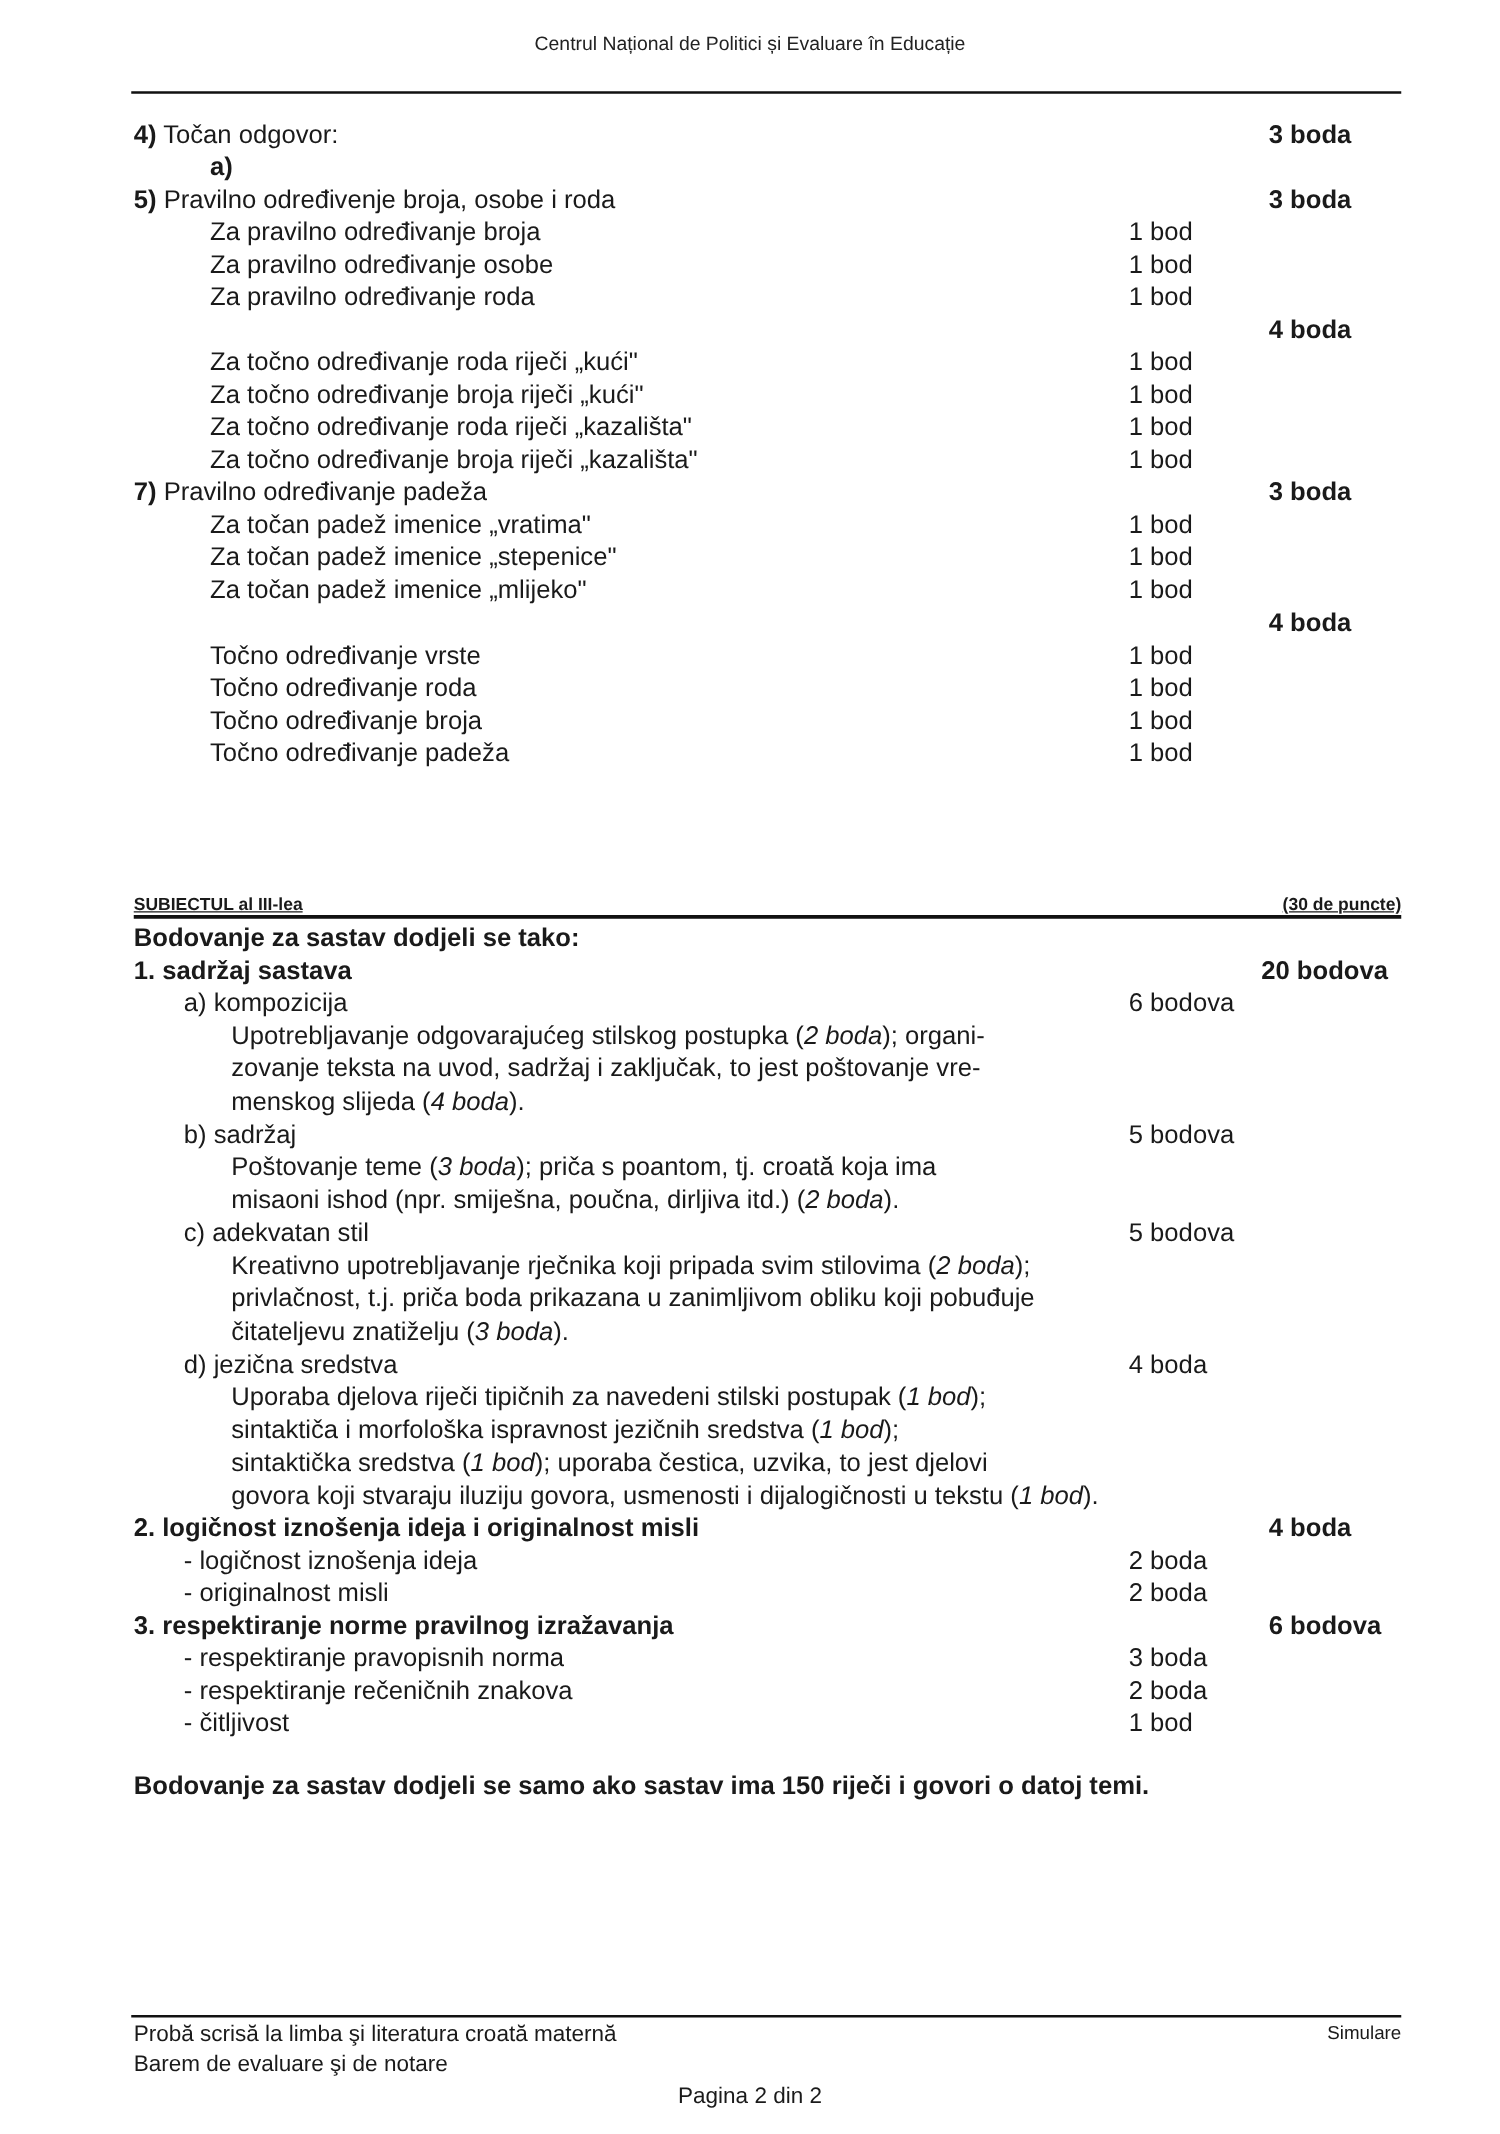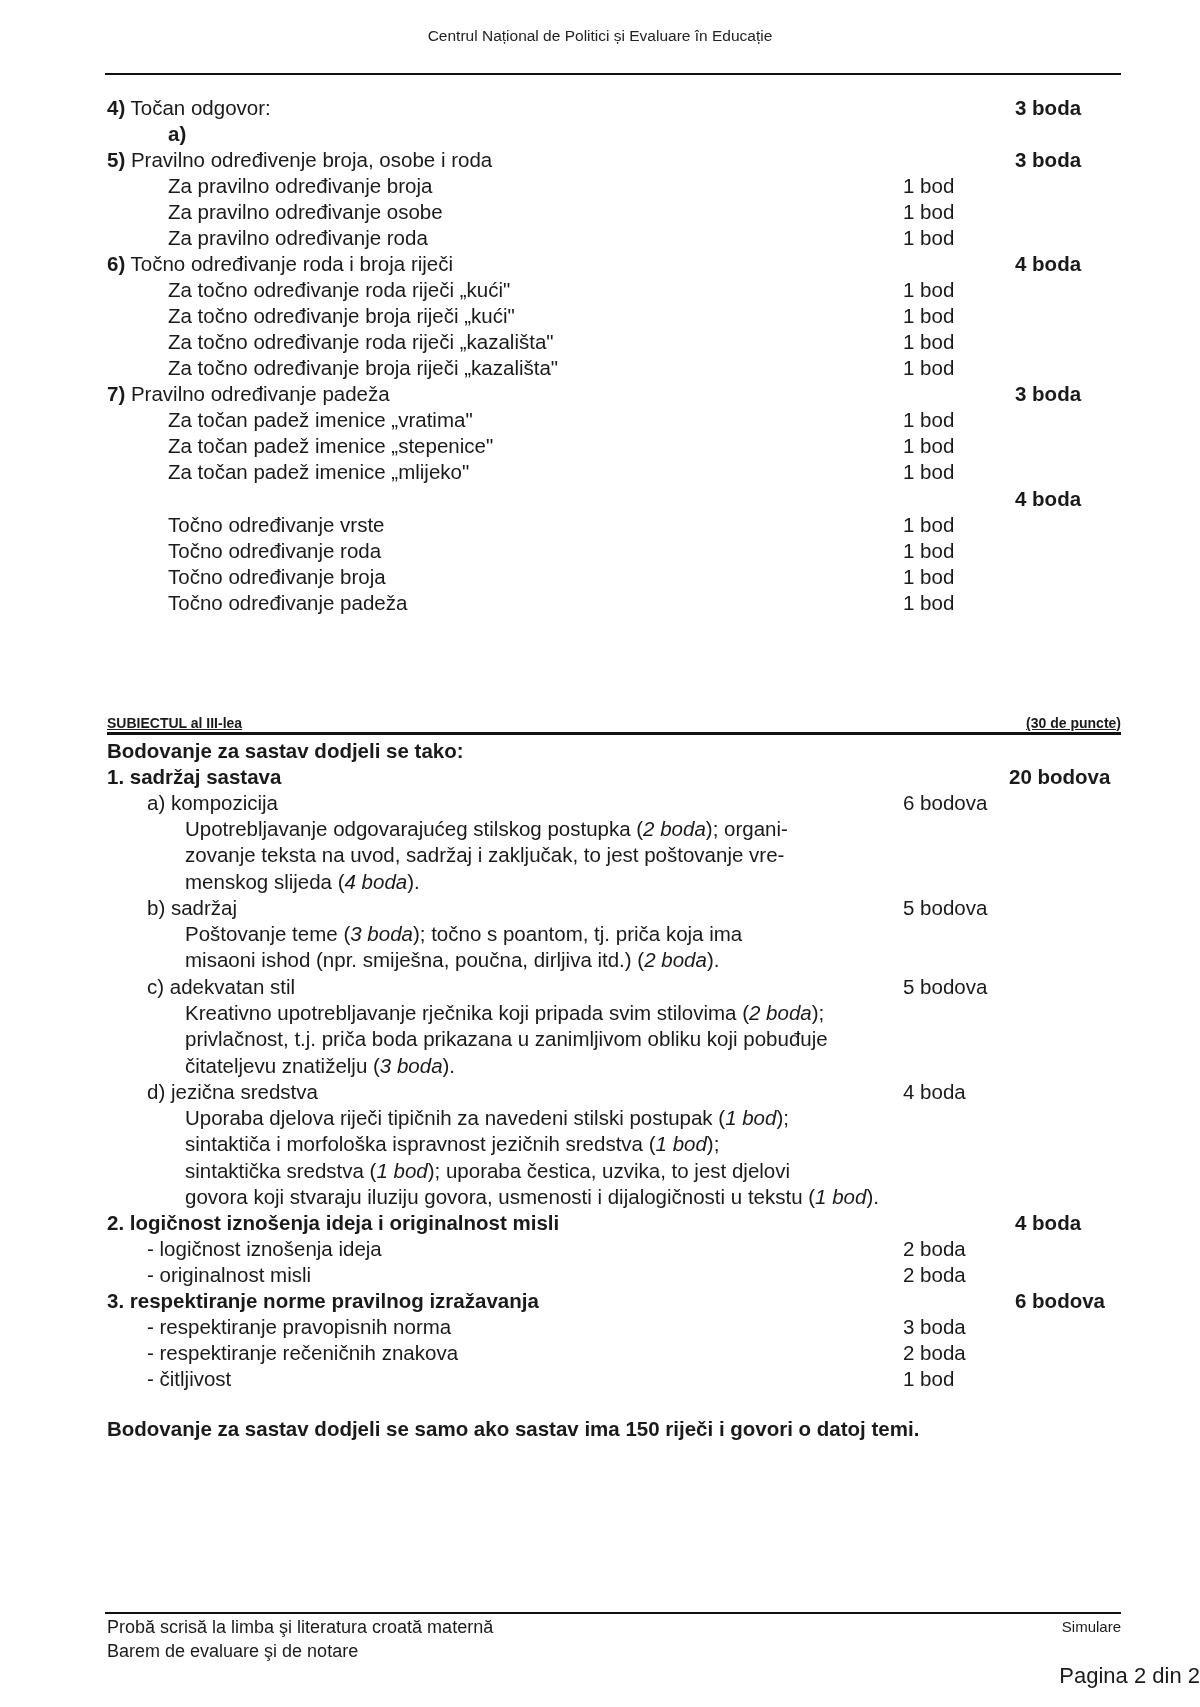--- a/index.html
+++ b/index.html
@@ -17,21 +17,21 @@
   .l2 { left: 168px; }
   .section-title { position: absolute; top: 710px; left: 107px; width: 1014px; font-size: 14px; font-weight: bold; line-height: 26px; }
   .section-title .right { position: absolute; right: 0; top: 0; text-decoration: underline; }
   .section-title .left { text-decoration: underline; }
   .section-rule { position: absolute; top: 732px; left: 107px; width: 1014px; height: 3px; background: #111; }
   .para { position: absolute; left: 185px; width: 720px; font-size: 20.5px; line-height: 26.3px; }
   .para i { font-style: italic; }
   .footer-rule { position: absolute; top: 1612px; left: 105px; width: 1016px; height: 2px; background: #111; }
   .footer-l { position: absolute; left: 107px; font-size: 18px; line-height: 24px; }
   .footer-r { position: absolute; right: 79px; top: 1615px; font-size: 15px; line-height: 24px; }
-  .footer-c { position: absolute; top: 1664px; left: 0; width: 1200px; text-align: right; font-size: 22px; line-height: 24px; }
+  .footer-c { position: absolute; top: 1664px; left: 0; width: 1200px; text-align: center; font-size: 18px; line-height: 24px; }
 </style>
 </head>
 <body>
 
 <div class="page">
 
   <div class="header">
     <div>Centrul Național de Politici și Evaluare în Educație</div>
   </div>
   <div class="header-rule"></div>
@@ -55,21 +55,20 @@
   <div class="row" style="top:199px">
       <span class="lbl l2">Za pravilno određivanje osobe</span>
       <span class="sub">1 bod</span>
     </div>
   <div class="row" style="top:225px">
       <span class="lbl l2">Za pravilno određivanje roda</span>
       <span class="sub">1 bod</span>
     </div>
 
   <div class="row" style="top:251px">
-    <span class="lbl l0"><span class="b">6)</span><span> Točno određivanje roda i broja riječi</span></span>
     <span class="tot">4 boda</span>
   </div>
   <div class="row" style="top:277px">
       <span class="lbl l2">Za točno određivanje roda riječi „kući"</span>
       <span class="sub">1 bod</span>
     </div>
   <div class="row" style="top:303px">
       <span class="lbl l2">Za točno određivanje broja riječi „kući"</span>
       <span class="sub">1 bod</span>
     </div>
@@ -142,21 +141,21 @@
     <span>Upotrebljavanje odgovarajućeg stilskog postupka (</span><i>2 boda</i><span>); organi-</span><br>
     <span>zovanje teksta na uvod, sadržaj i zaključak, to jest poštovanje vre-</span><br>
     <span>menskog slijeda (</span><i>4 boda</i><span>).</span>
   </div>
 
   <div class="row" style="top:895px">
     <span class="lbl l1">b) sadržaj</span>
     <span class="sub">5 bodova</span>
   </div>
   <div class="para" style="top:921px">
-    <span>Poštovanje teme (</span><i>3 boda</i><span>); točno s poantom, tj. priča koja ima</span><br>
+    <span>Poštovanje teme (</span><i>3 boda</i><span>); priča s poantom, tj. croată koja ima</span><br>
     <span>misaoni ishod (npr. smiješna, poučna, dirljiva itd.) (</span><i>2 boda</i><span>).</span>
   </div>
 
   <div class="row" style="top:974px">
     <span class="lbl l1">c) adekvatan stil</span>
     <span class="sub">5 bodova</span>
   </div>
   <div class="para" style="top:1000px">
     <span>Kreativno upotrebljavanje rječnika koji pripada svim stilovima (</span><i>2 boda</i><span>);</span><br>
     <span>privlačnost, t.j. priča boda prikazana u zanimljivom obliku koji pobuđuje</span><br>

